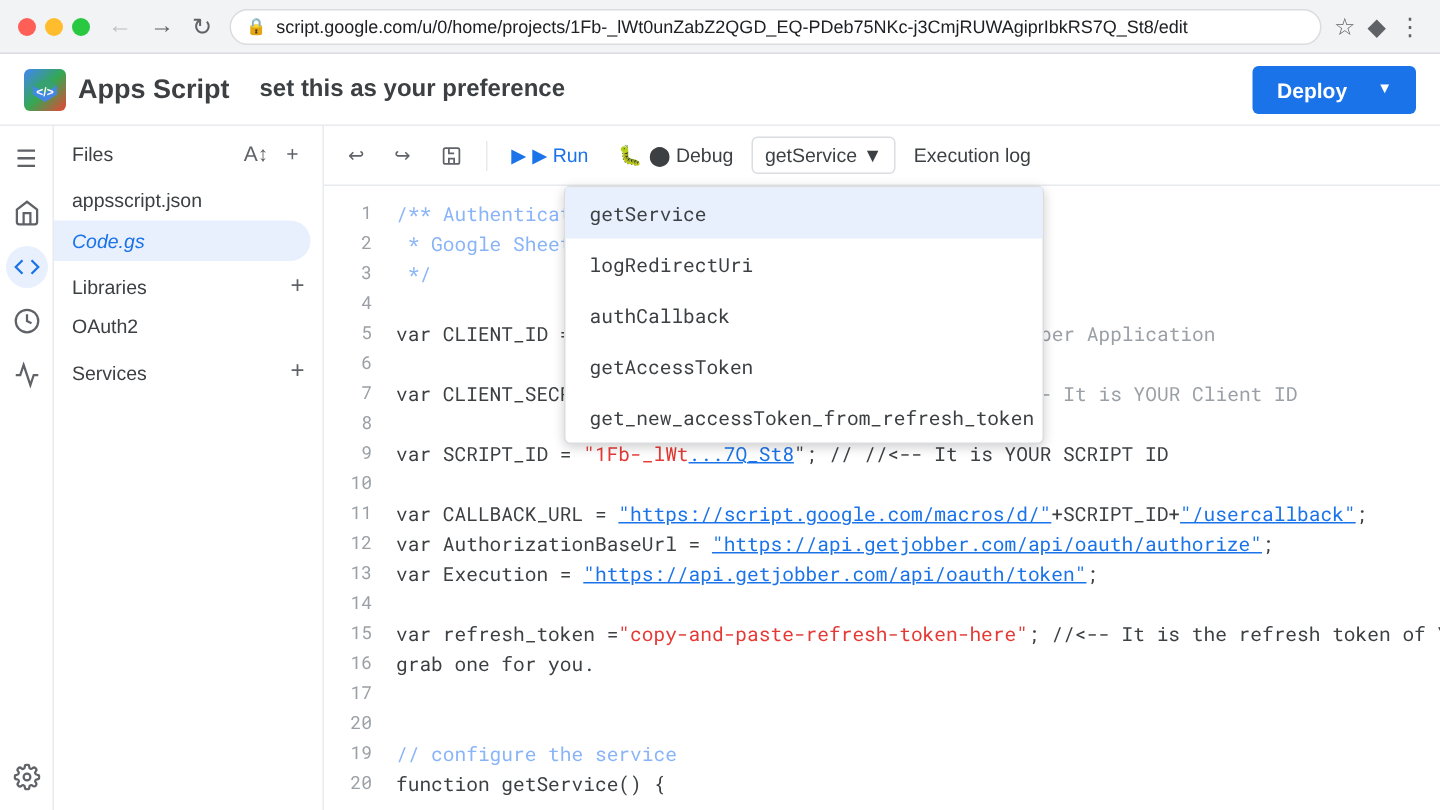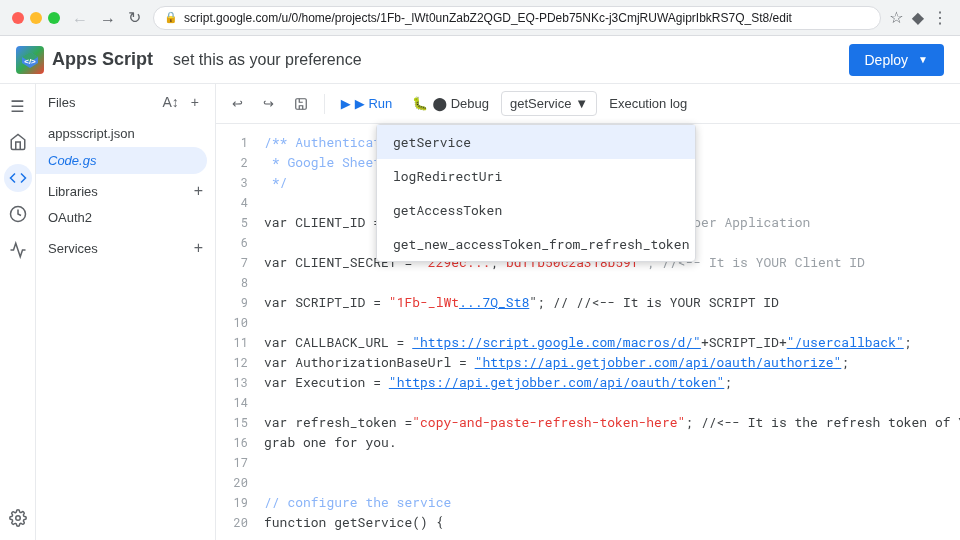--- a/index.html
+++ b/index.html
@@ -51,33 +51,34 @@
     }
     .app-logo { display: flex; align-items: center; gap: 8px; }
     .logo-icon {
       width: 28px; height: 28px;
       background: linear-gradient(135deg, #4285f4 0%, #34a853 50%, #ea4335 100%);
       border-radius: 4px;
       display: flex; align-items: center; justify-content: center;
       font-size: 14px; color: white; font-weight: bold;
     }
     .app-name { font-size: 18px; color: #3c4043; font-weight: 700; }
-    .header-subtitle { font-size: 16px; color: #3c4043; font-weight: 400; margin-left: 8px; }
+    .header-subtitle { font-size: 16px; color: #3c4043; font-weight: 700; margin-left: 8px; }
     .header-spacer { flex: 1; }
     .deploy-btn {
       background: #1a73e8;
       color: white;
       border: none;
       border-radius: 4px;
       padding: 8px 16px;
       font-size: 14px;
       cursor: pointer;
       display: flex;
       align-items: center;
-      gap: 10px;
+      gap: 20px;
+      font-weight: bold;
     }
     .deploy-arrow { font-size: 10px; }
 
     
     .main-layout {
       display: flex;
       height: calc(540px - 36px - 48px);
     }
 
     
@@ -442,18 +443,19 @@
         </div>
         <div class="code-line">
           <span class="c-normal">function getService() {</span>
         </div>
       </div>
     </div>
 
     <div class="dropdown-overlay">
       <div class="dropdown-item selected">getService</div>
       <div class="dropdown-item">logRedirectUri</div>
+      <div class="dropdown-item">authCallback</div>
       <div class="dropdown-item">getAccessToken</div>
       <div class="dropdown-item">get_new_accessToken_from_refresh_token</div>
     </div>
 
   </div>
 </div>
 
 </body></html>

